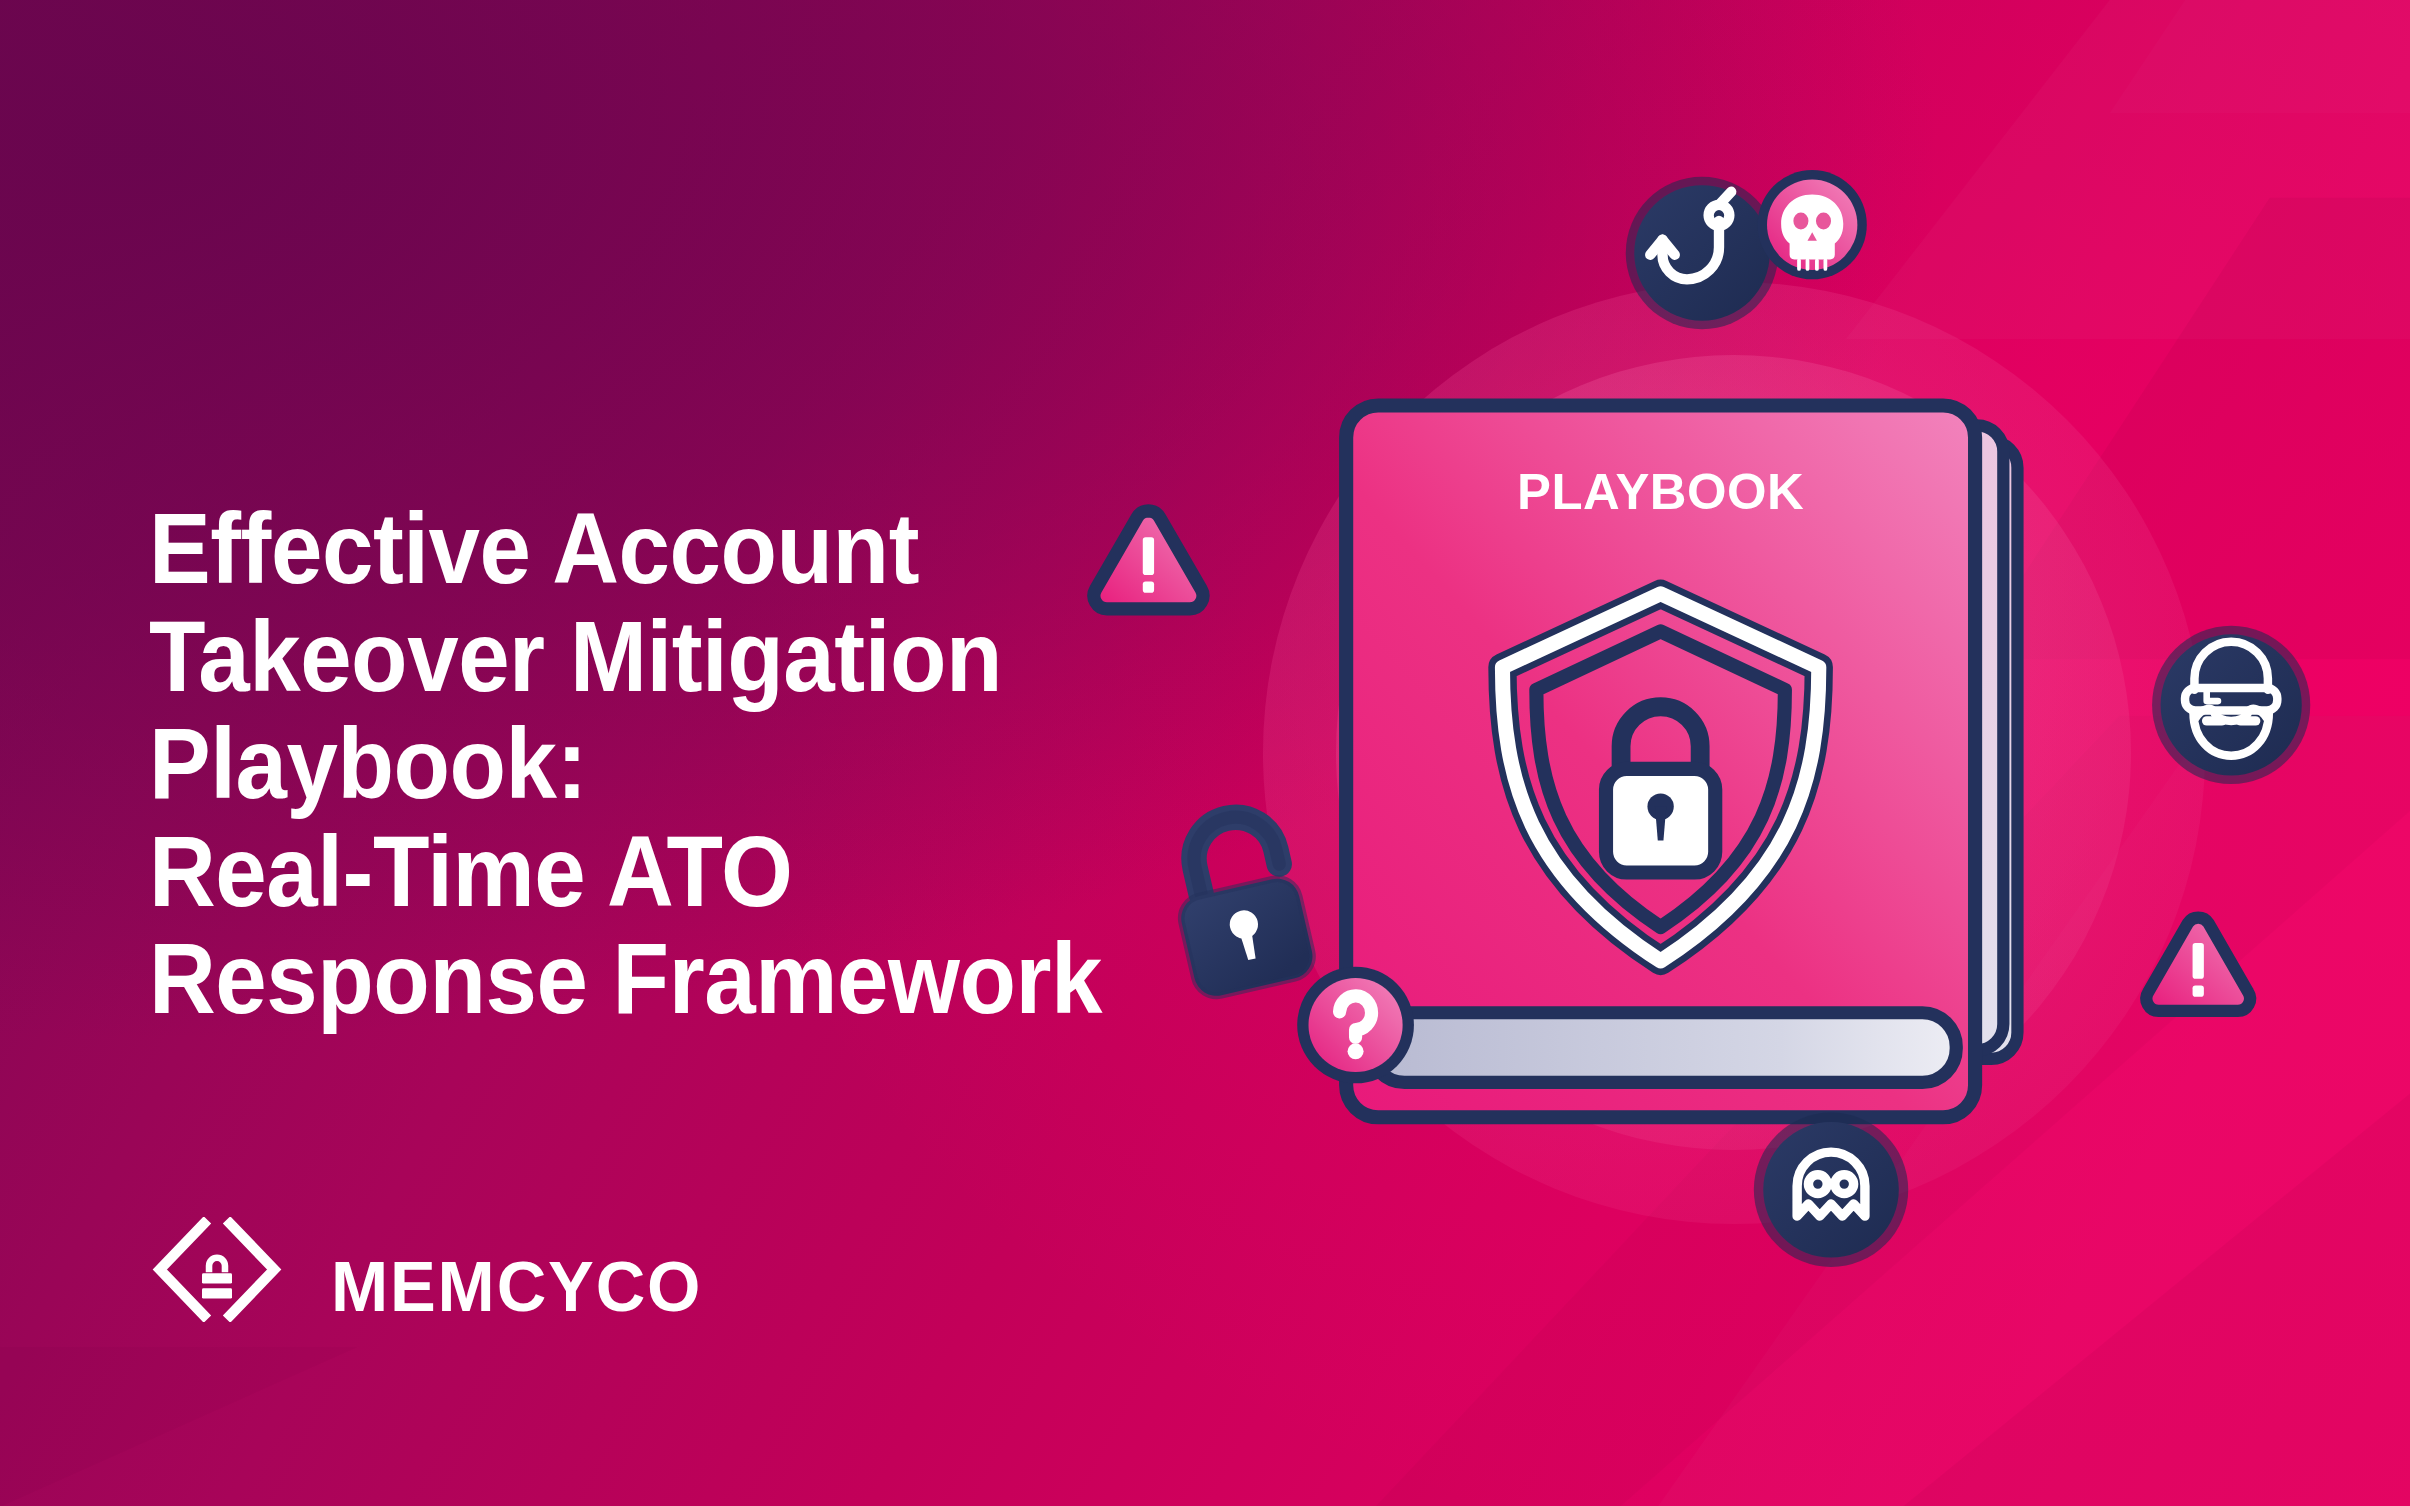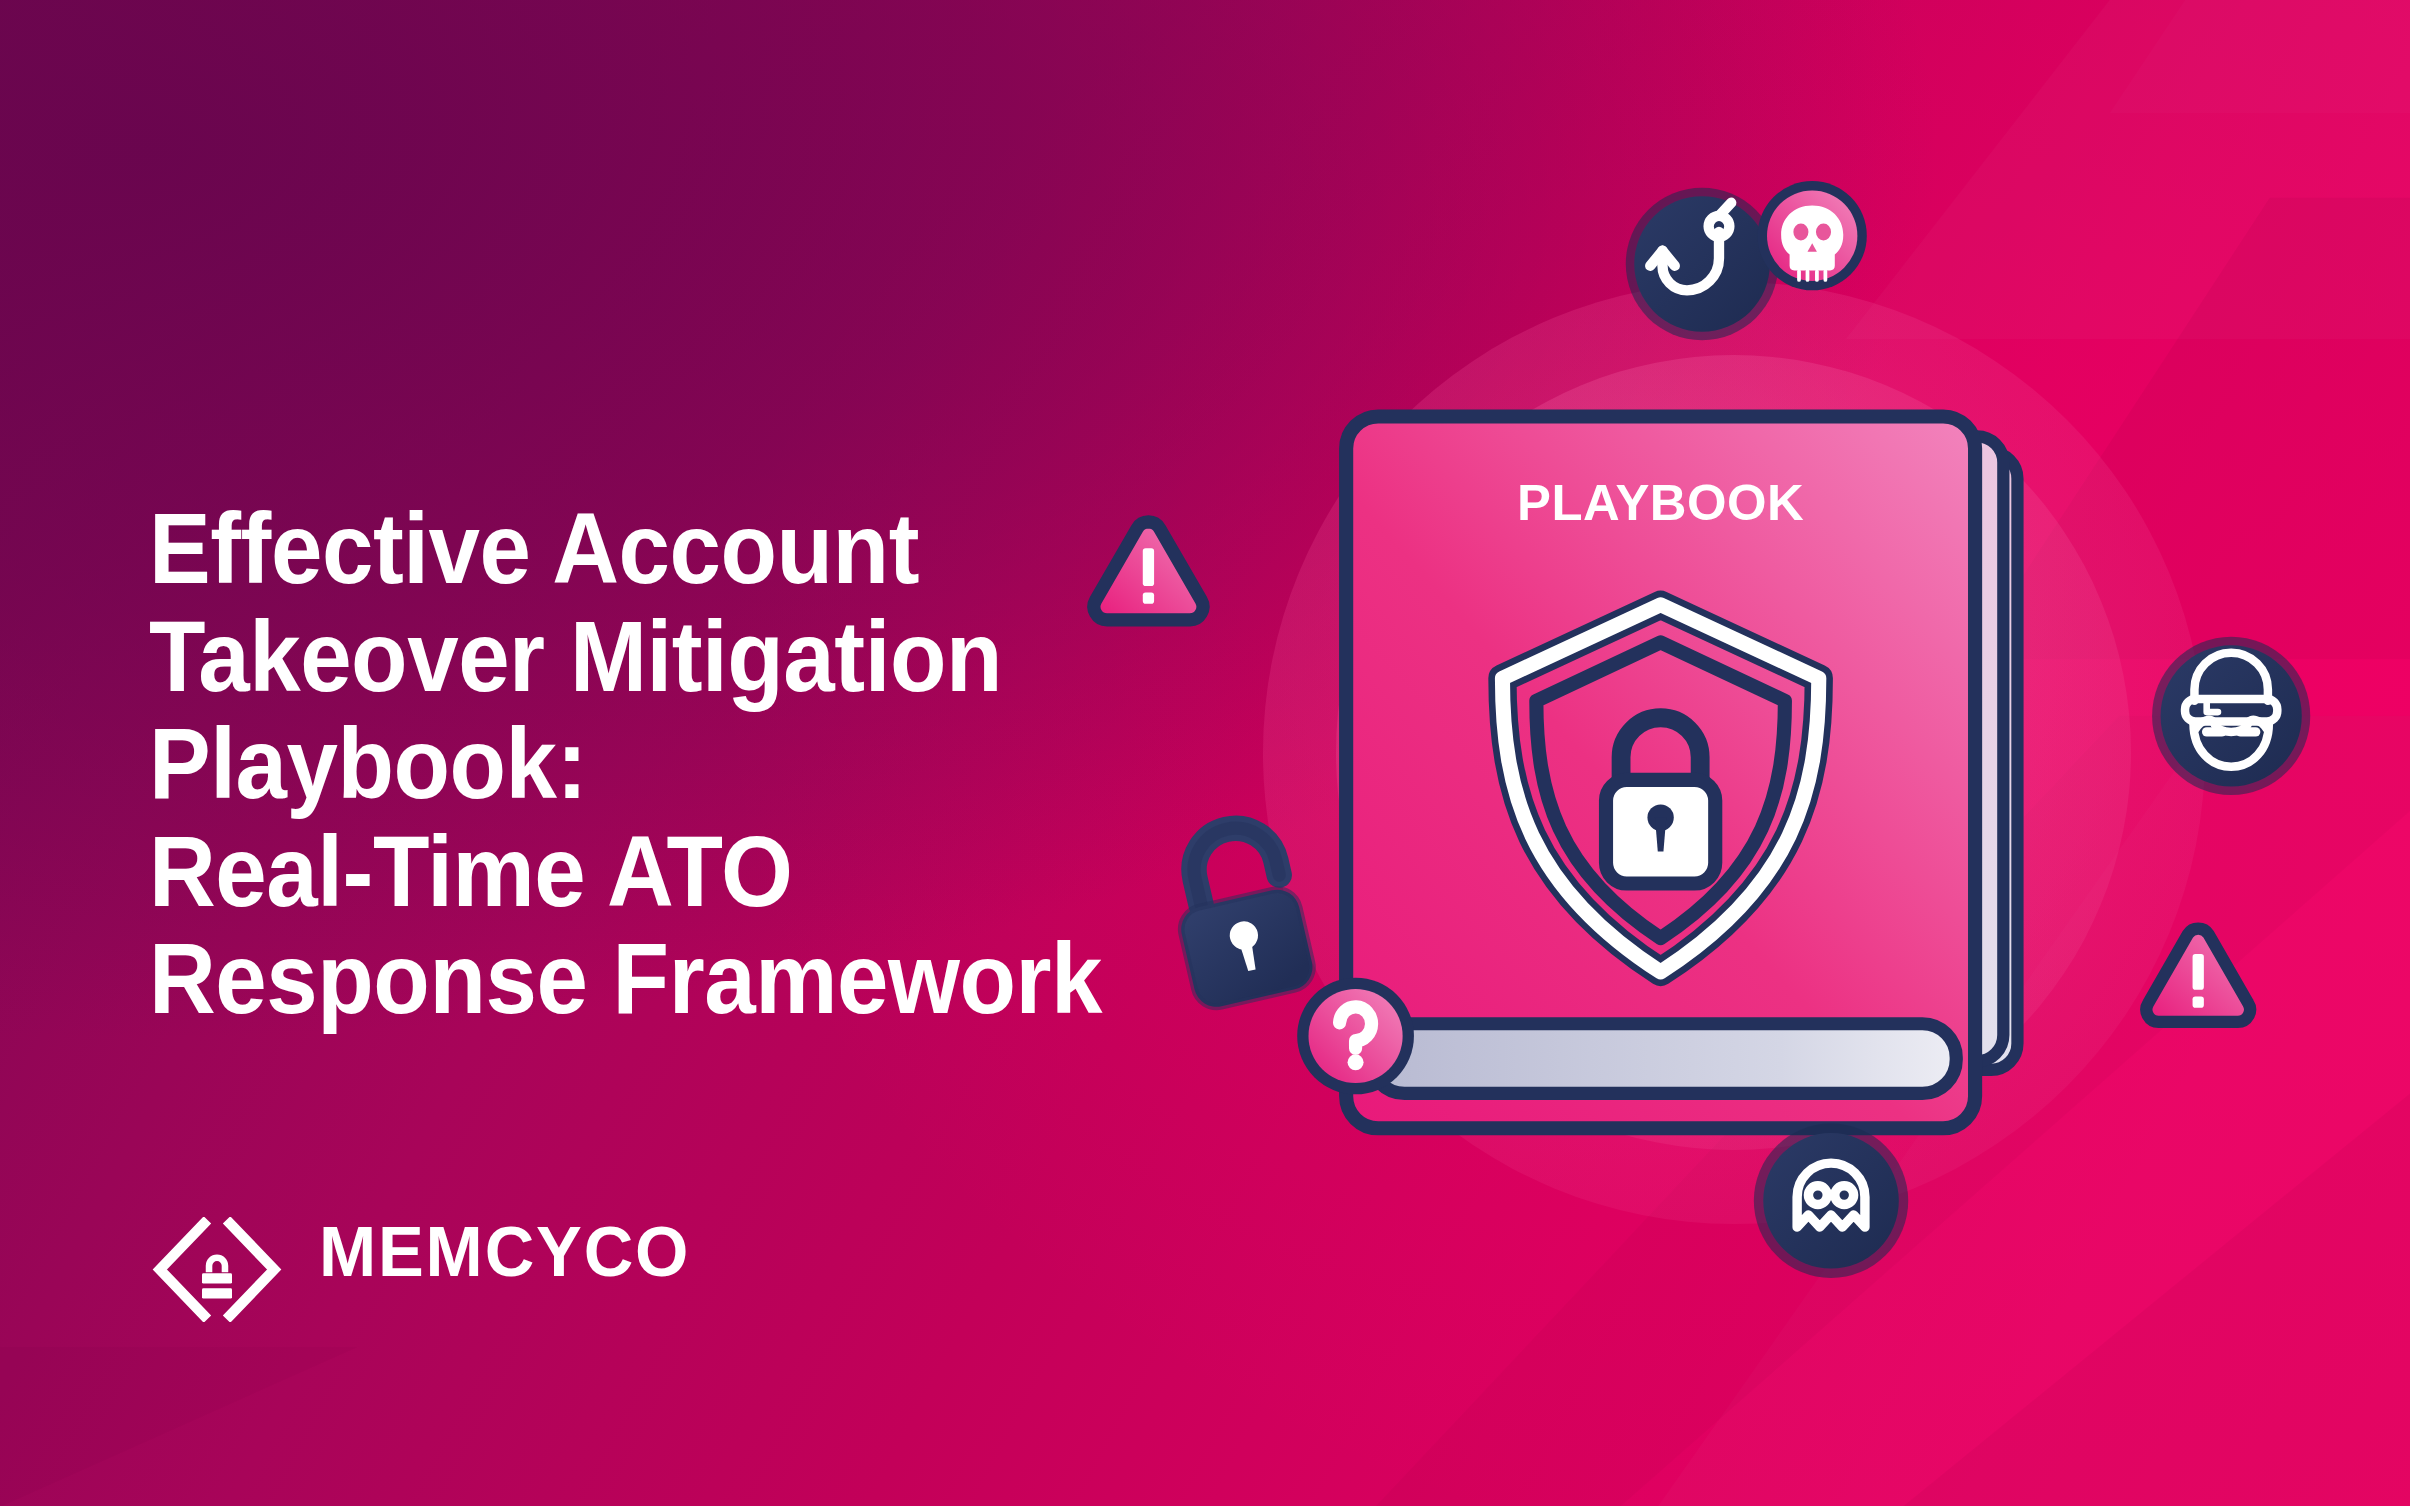--- a/index.html
+++ b/index.html
@@ -82,39 +82,39 @@
     transform-origin: left top;
   }
   .headline .hl-line { display: block; white-space: nowrap; }
 
   
   .logo {
     position: absolute;
     left: 151px;
     top: 1217px;
     display: flex;
-    align-items: flex-start;
-    gap: 36px;
+    align-items: flex-end;
+    gap: 48px;
   }
   .logo-mark { width: 132px; height: 105px; display: block; }
   .logo-word {
     color: #ffffff;
     font-size: 70px;
     font-weight: 700;
     letter-spacing: 1.9px;
     line-height: 1;
     transform: scaleX(0.98);
     transform-origin: left center;
   }
 
   
   .art {
     position: absolute;
     left: 1252px;
-    top: 311px;
+    top: 300px;
     width: 998px;
     height: 951px;
   }
   .art svg { width: 100%; height: 100%; overflow: visible; display: block; }
 
   .pb-title {
     font-family: "Liberation Sans", sans-serif;
     font-weight: 700;
     font-size: 54px;
     fill: #ffffff;

